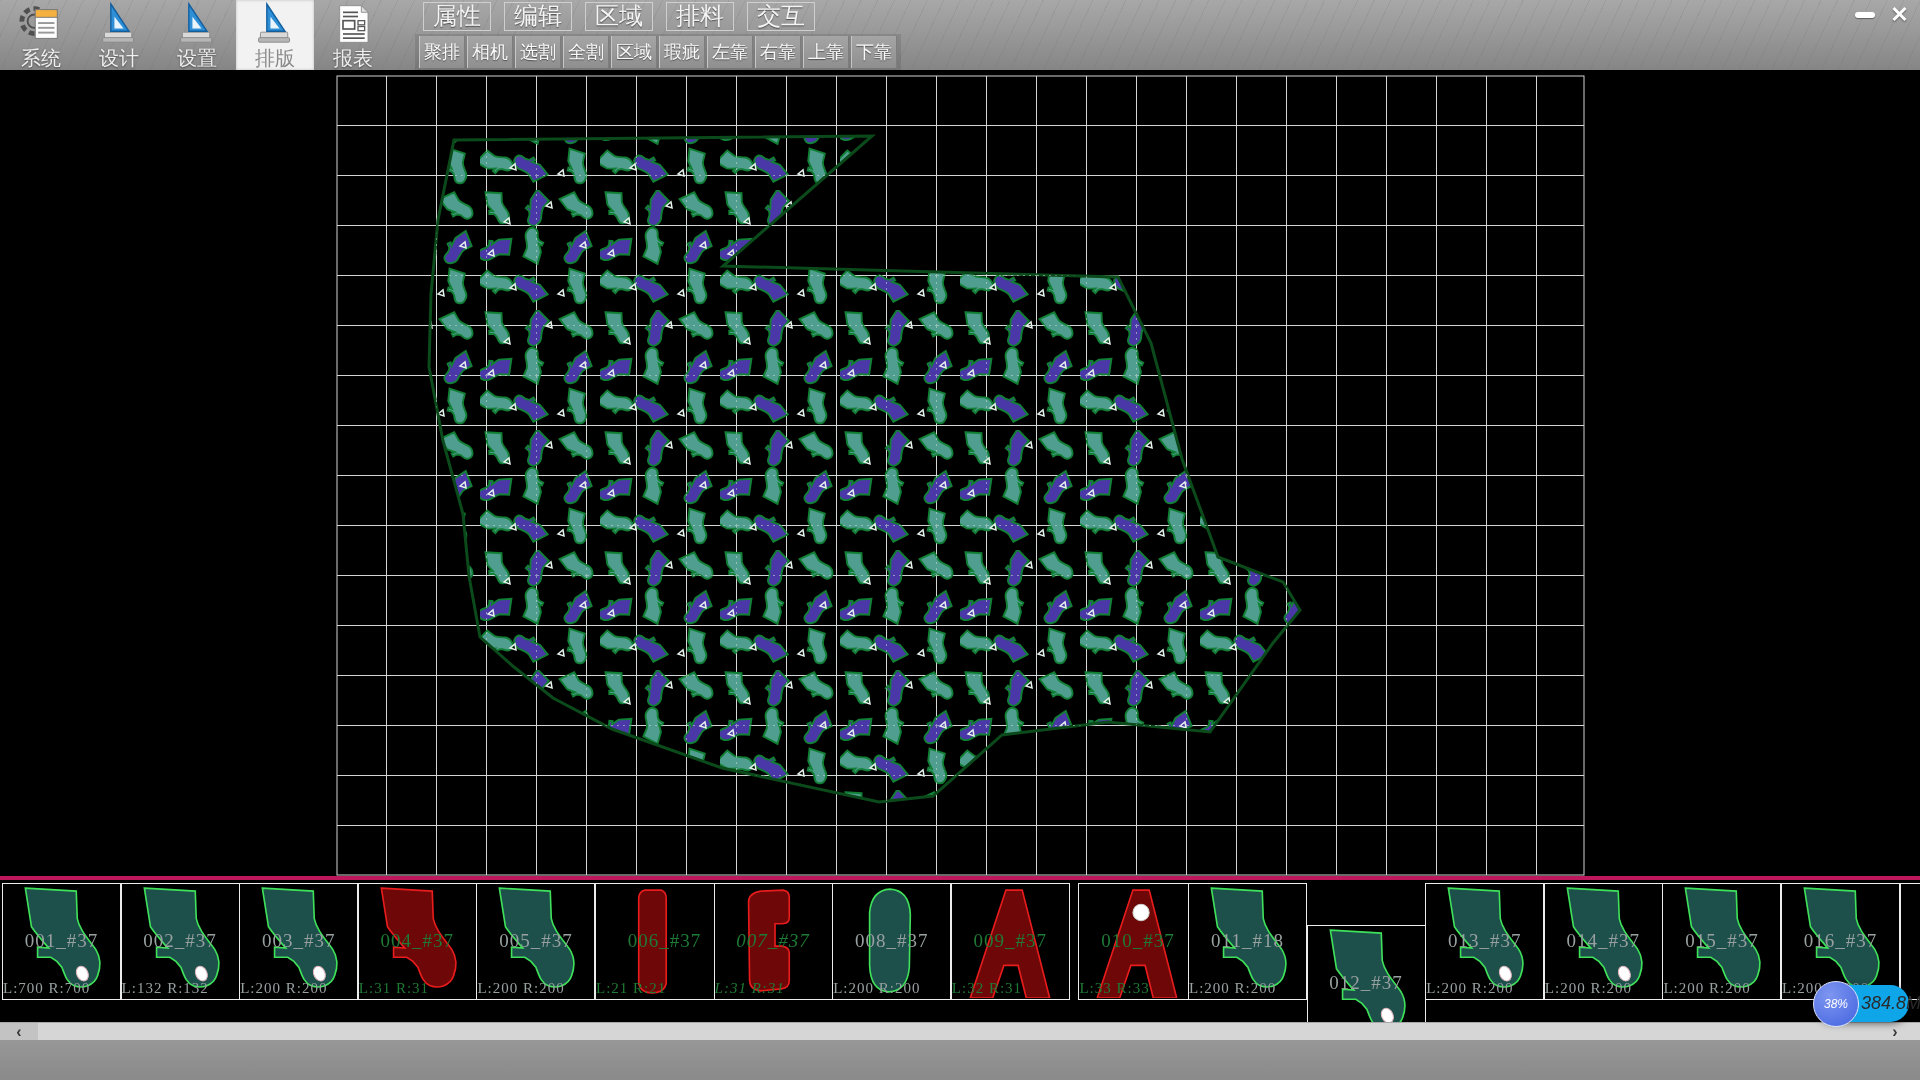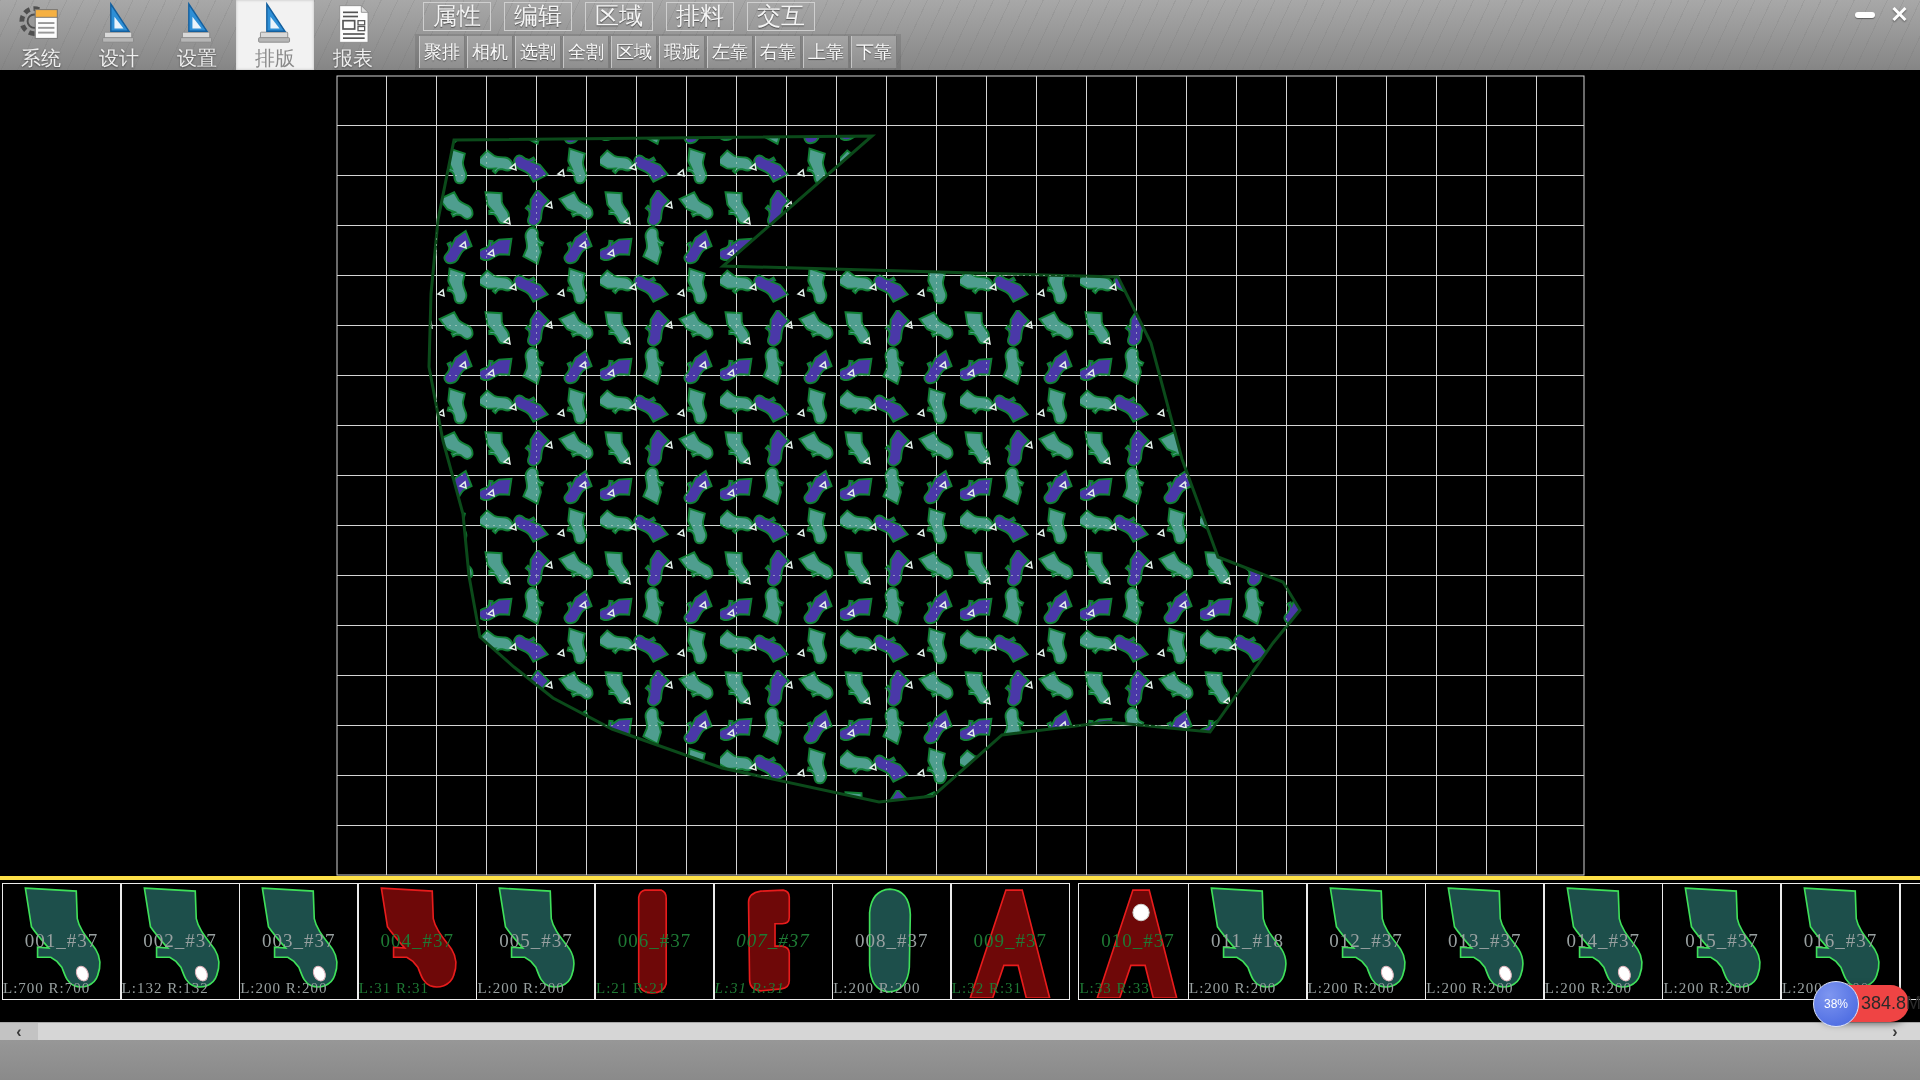--- a/index.html
+++ b/index.html
@@ -38,31 +38,31 @@
   .minbar{display:block;width:20px;height:6px;border-radius:3px;background:#fff;
     box-shadow:0 1px 1px rgba(0,0,0,.4);}
   .closex{font-size:22px;font-weight:bold;color:#fff;line-height:22px;
     text-shadow:0 1px 2px rgba(0,0,0,.45);}
 
   
   .canvas{position:absolute;left:0;top:70px;width:1920px;height:806px;background:#000;display:block;}
 
   
   .bottom-panel{position:absolute;left:0;top:876px;width:1920px;height:146px;background:#000;
-    border-top:4px solid #fde047;}
+    border-top:4px solid #be185d;}
   .thumb{position:absolute;top:3px;width:117px;height:115px;border:1px solid #ececec;
     background:#000;overflow:hidden;cursor:pointer;}
   .thumb svg{position:absolute;left:4px;top:0;width:110px;height:114px;}
   .tname{position:absolute;left:0;top:46px;width:100%;text-align:center;
     font-family:"Liberation Serif",serif;font-size:19px;letter-spacing:1px;}
   .tlr{position:absolute;left:0;bottom:2px;width:100%;
     font-family:"Liberation Serif",serif;font-size:15px;letter-spacing:1px;}
 
   .progress-pill{position:absolute;left:1815px;top:105px;width:94px;height:37px;z-index:9;
-    background:#ef4444;border-radius:19px;box-shadow:0 2px 7px rgba(0,0,0,.5);}
+    background:#0ea5e9;border-radius:19px;box-shadow:0 2px 7px rgba(0,0,0,.5);font-style:italic;}
   .pcircle{position:absolute;left:-2px;top:-4px;width:44px;height:44px;border-radius:50%;
     background:radial-gradient(circle at 35% 30%,#7e96f0,#5472e4 70%,#4a66d8);
     border:1px solid #dfe5fa;display:flex;align-items:center;justify-content:center;
     color:#fff;font-size:12px;}
   .pval{position:absolute;left:46px;top:0;height:37px;line-height:37px;font-size:18px;color:#2a2a2a;}
 
   
   .hscroll{position:absolute;left:0;top:1022px;width:1920px;height:18px;background:#d6d6d6;
     border-top:1px solid #a8a8a8;}
   .sbtn{position:absolute;top:0;height:18px;line-height:17px;font-size:16px;font-weight:bold;
@@ -244,21 +244,21 @@
           <div class="tname" style="color:#1e7a34">004_#37</div>
           <div class="tlr" style="color:#1e7a34">L:31 R:31</div>
         </div>
         <div class="thumb" style="left: 476.4px;">
           <svg viewBox="0 0 100 112">
             <path d="M14,4 L64,7 L65,34 C67,44 74,52 83,64 C88,72 88,82 85,90 C82,100 70,103 62,100 C55,97 53,90 50,82 L45,76 L39,72 L26,72 L26,62 L37,63 C30,55 24,48 20,42 Z" fill="#1d4f4b" stroke="#3fe05a" stroke-width="1.6"></path>
           </svg>
           <div class="tname" style="color:#98a0a0">005_#37</div>
           <div class="tlr" style="color:#98a0a0">L:200 R:200</div>
         </div>
-        <div class="thumb" style="left: 595px;">
+        <div class="thumb" style="left: 595px; padding-left: 20px;">
           <svg viewBox="0 0 100 112">
             <path d="M40,6 L56,6 Q61,8 61,14 L61,98 Q59,107 47,107 Q36,107 34,98 L34,13 Q35,7 40,6 Z" fill="#6e0808" stroke="#e81c1c" stroke-width="1.6"></path>
           </svg>
           <div class="tname" style="color:#1e7a34">006_#37</div>
           <div class="tlr" style="color:#1e7a34">L:21 R:21</div>
         </div>
         <div class="thumb" style="left: 713.6px; font-style: italic;">
           <svg viewBox="0 0 100 112">
             <path d="M37,7 L59,6 Q65,7 65,13 L65,33 Q65,39 58,39 L51,39 L51,61 L58,61 Q65,62 65,68 L65,95 Q65,102 57,103 L37,105 Q26,104 26,94 L25,18 Q25,9 37,7 Z" fill="#6e0808" stroke="#e81c1c" stroke-width="1.6"></path>
           </svg>
@@ -287,21 +287,21 @@
           <div class="tname" style="color:#1e7a34">010_#37</div>
           <div class="tlr" style="color:#1e7a34">L:33 R:33</div>
         </div>
         <div class="thumb" style="left: 1188px;">
           <svg viewBox="0 0 100 112">
             <path d="M14,4 L64,7 L65,34 C67,44 74,52 83,64 C88,72 88,82 85,90 C82,100 70,103 62,100 C55,97 53,90 50,82 L45,76 L39,72 L26,72 L26,62 L37,63 C30,55 24,48 20,42 Z" fill="#1d4f4b" stroke="#3fe05a" stroke-width="1.6"></path>
           </svg>
           <div class="tname" style="color:#98a0a0">011_#18</div>
           <div class="tlr" style="color:#98a0a0">L:200 R:200</div>
         </div>
-        <div class="thumb" style="left: 1306.6px;">
+        <div class="thumb" style="left: 1306.6px; margin-top: 42px;">
           <svg viewBox="0 0 100 112">
             <path d="M14,4 L64,7 L65,34 C67,44 74,52 83,64 C88,72 88,82 85,90 C82,100 70,103 62,100 C55,97 53,90 50,82 L45,76 L39,72 L26,72 L26,62 L37,63 C30,55 24,48 20,42 Z" fill="#1d4f4b" stroke="#3fe05a" stroke-width="1.6"></path>
             <ellipse cx="70" cy="88" rx="5.5" ry="7.5" transform="rotate(-25 70 88)" fill="#ffffff" stroke="#e0b4bc"></ellipse>
           </svg>
           <div class="tname" style="color:#98a0a0">012_#37</div>
           <div class="tlr" style="color:#98a0a0">L:200 R:200</div>
         </div>
         <div class="thumb" style="left: 1425.2px;">
           <svg viewBox="0 0 100 112">
             <path d="M14,4 L64,7 L65,34 C67,44 74,52 83,64 C88,72 88,82 85,90 C82,100 70,103 62,100 C55,97 53,90 50,82 L45,76 L39,72 L26,72 L26,62 L37,63 C30,55 24,48 20,42 Z" fill="#1d4f4b" stroke="#3fe05a" stroke-width="1.6"></path>

